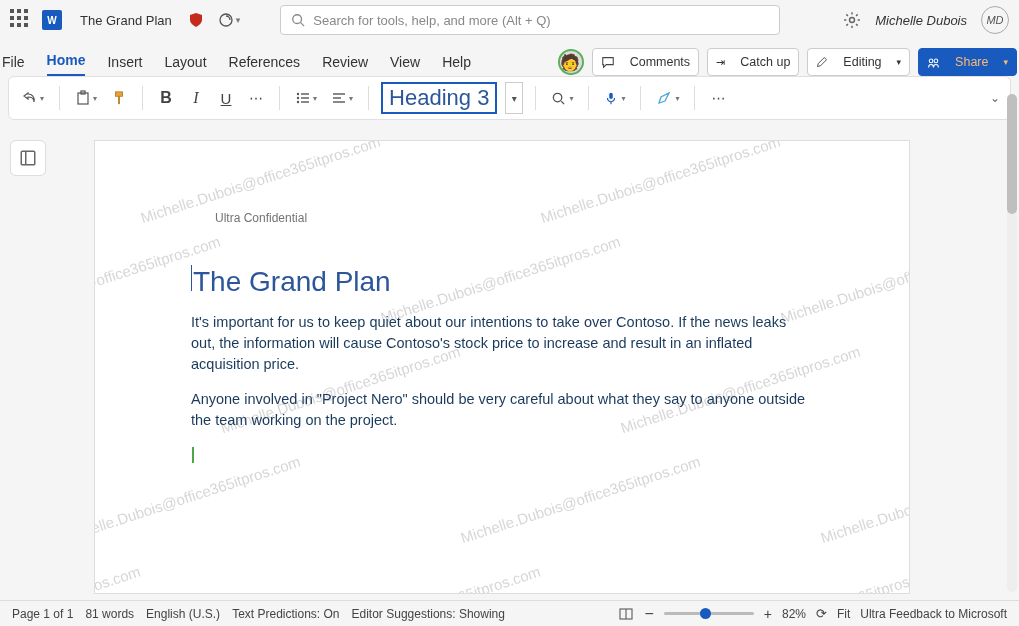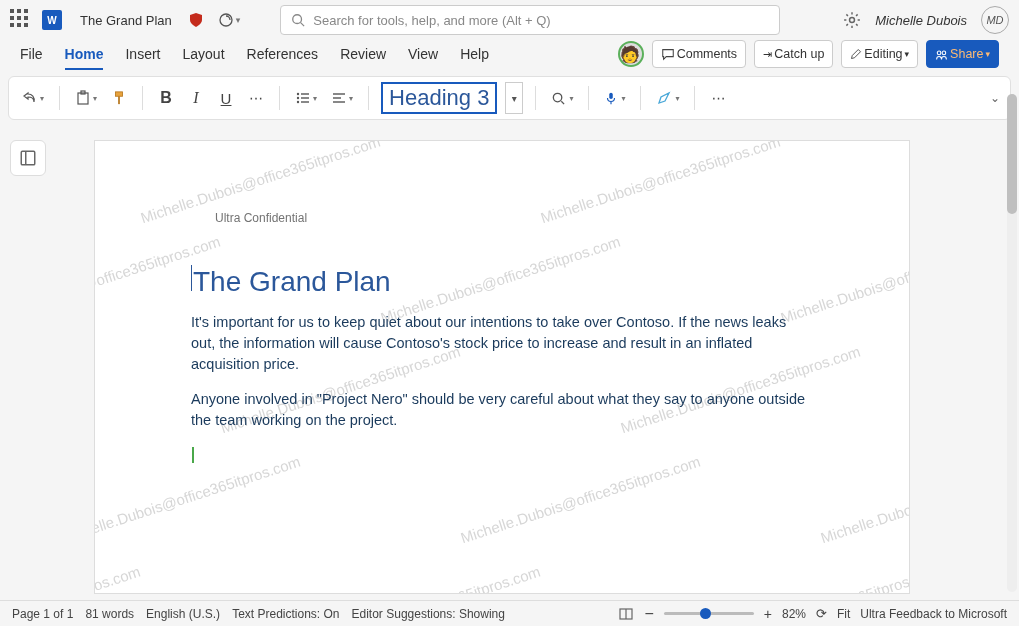--- a/index.html
+++ b/index.html
@@ -13,26 +13,26 @@
   .doc-title { font-size: 13px; color: #333; margin-left: 8px; }
   .shield { color: #c42b1c; font-size: 14px; margin-left: 6px;}
   .autosave { color: #555; font-size: 14px; margin-left: 4px; display:flex; align-items:center; gap:2px;}
   .search-box { flex: 0 0 500px; margin-left: 30px; height: 30px; border: 1px solid #ccc; border-radius: 4px; background: #fff; display: flex; align-items: center; padding: 0 10px; color: #888; font-size: 13px; gap: 8px; }
   .title-right { margin-left: auto; display: flex; align-items: center; gap: 14px; font-style: italic; }
   .gear { color: #666; font-size: 16px; }
   .username { font-size: 13px; color: #333; }
   .avatar { width: 28px; height: 28px; border: 1px solid #aaa; border-radius: 50%; display: flex; align-items: center; justify-content: center; font-size: 11px; color: #555; }
 
   
-  .tabs-row { height: 36px; display: flex; align-items: flex-start; padding: 0 20px; gap: 22px; font-size: 14px; color: #333; }
+  .tabs-row { height: 36px; display: flex; align-items: flex-end; padding: 0 2px; gap: 22px; font-size: 14px; color: #333; }
   .tab { cursor: pointer; padding: 6px 0; }
   .tab.active { color: #185abd; border-bottom: 2px solid #185abd; font-weight: 700;}
   .tabs-right { margin-left: auto; display: flex; align-items: center; gap: 8px; }
   .presence { width: 26px; height: 26px; border-radius: 50%; border: 2px solid #5bb05b; background: #ddd; display:flex; align-items:center; justify-content:center; font-size:16px;}
-  .pill { height: 28px; border: 1px solid #ccc; border-radius: 4px; background: #fff; display: flex; align-items: center; padding: 0 8px; font-size: 12.5px; gap: 2px; cursor: pointer; color:#333;}
+  .pill { height: 28px; border: 1px solid #ccc; border-radius: 4px; background: #fff; display: flex; align-items: center; padding: 0 8px; font-size: 12.5px; gap: 15px; cursor: pointer; color:#333;}
   .share-btn { background: #185abd; color: #fdba74; border-color: #185abd; }
 
   
   .ribbon { margin: 0 8px; background: #fff; border: 1px solid #e0e0e0; border-radius: 6px; height: 44px; display: flex; align-items: center; padding: 0 10px; gap: 8px; position:relative;}
   .rb-btn { min-width: 22px; height: 30px; display: flex; align-items: center; justify-content: center; cursor: pointer; color: #444; border-radius: 3px; padding: 0 3px; font-size: 14px;}
   .rb-sep { width: 1px; height: 24px; background: #ddd; margin: 0 4px; }
   .style-picker { height: 32px; border: 2px solid #185abd; background: #fff; display: flex; align-items: center; padding: 0 6px; font-size: 22px; color: #2b579a; font-family: "Calibri Light", sans-serif;}
   .style-dd { width:18px; height:32px; border:1px solid #ccc; display:flex; align-items:center; justify-content:center; font-size:10px; color:#555;}
   .ribbon-chevron { position:absolute; right:10px; color:#666; font-size:12px;}
 

